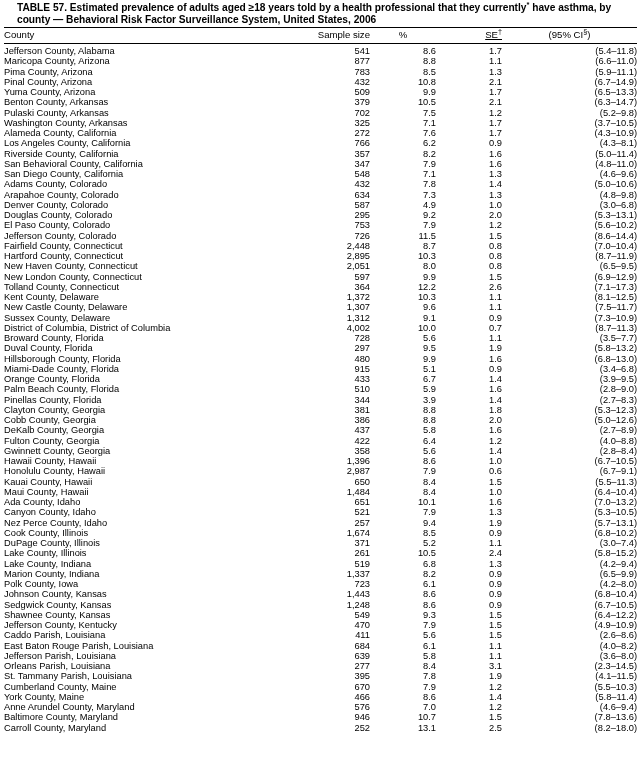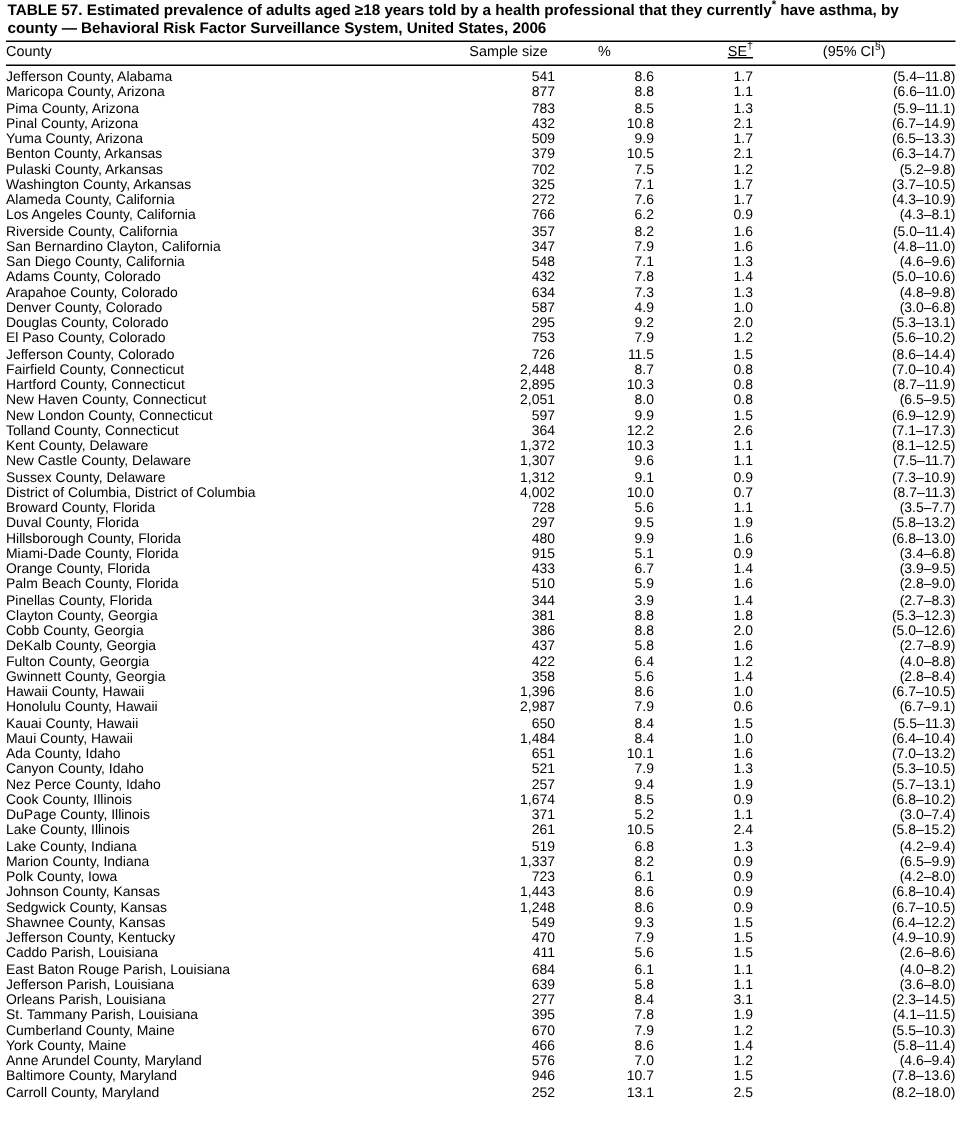--- a/index.html
+++ b/index.html
@@ -21,21 +21,21 @@
     background: #ffffff;
     box-sizing: border-box;
     padding: 2px 4px 0 4px;
   }
   
   .table-title {
     font-size: 10.2px;
     font-weight: bold;
     line-height: 12.2px;
     letter-spacing: -0.02px;
-    margin: 0 0 1px 0;
+    margin: 0 0 1px 12px;
     padding: 0 1px 0 1px;
     color: #000;
   }
   .table-title .sup {
     font-size: 7.6px;
     vertical-align: super;
     line-height: 0;
     font-weight: bold;
   }
   .rule-thick {
@@ -67,21 +67,21 @@
   table.data col.c-ci       { width: 135px; }
 
   table.data thead th {
     font-weight: normal;
     font-size: 9.6px;
     padding: 2px 0 2.5px 0;
     white-space: nowrap;
     vertical-align: bottom;
   }
   th.h-county { text-align: left; padding-left: 1px; }
-  th.h-n   { text-align: center; padding-right: 6px; }
+  th.h-n   { text-align: right; padding-right: 6px; }
   th.h-pct { text-align: center; padding-right: 10px; }
   th.h-se  { text-align: right; padding-right: 8px; text-decoration: underline; }
   th.h-ci  { text-align: center; padding-right: 6px; }
   th .sup {
     font-size: 7.2px;
     vertical-align: super;
     line-height: 0;
   }
 
   table.data tbody td {
@@ -212,21 +212,21 @@
           <td class="ci">(4.3–8.1)</td>
         </tr>
         <tr>
           <td class="county">Riverside County, California</td>
           <td class="num">357</td>
           <td class="pct">8.2</td>
           <td class="se">1.6</td>
           <td class="ci">(5.0–11.4)</td>
         </tr>
         <tr>
-          <td class="county">San Bernardino Clayton, California</td>
+          <td class="county">San Behavioral County, California</td>
           <td class="num">347</td>
           <td class="pct">7.9</td>
           <td class="se">1.6</td>
           <td class="ci">(4.8–11.0)</td>
         </tr>
         <tr>
           <td class="county">San Diego County, California</td>
           <td class="num">548</td>
           <td class="pct">7.1</td>
           <td class="se">1.3</td>

